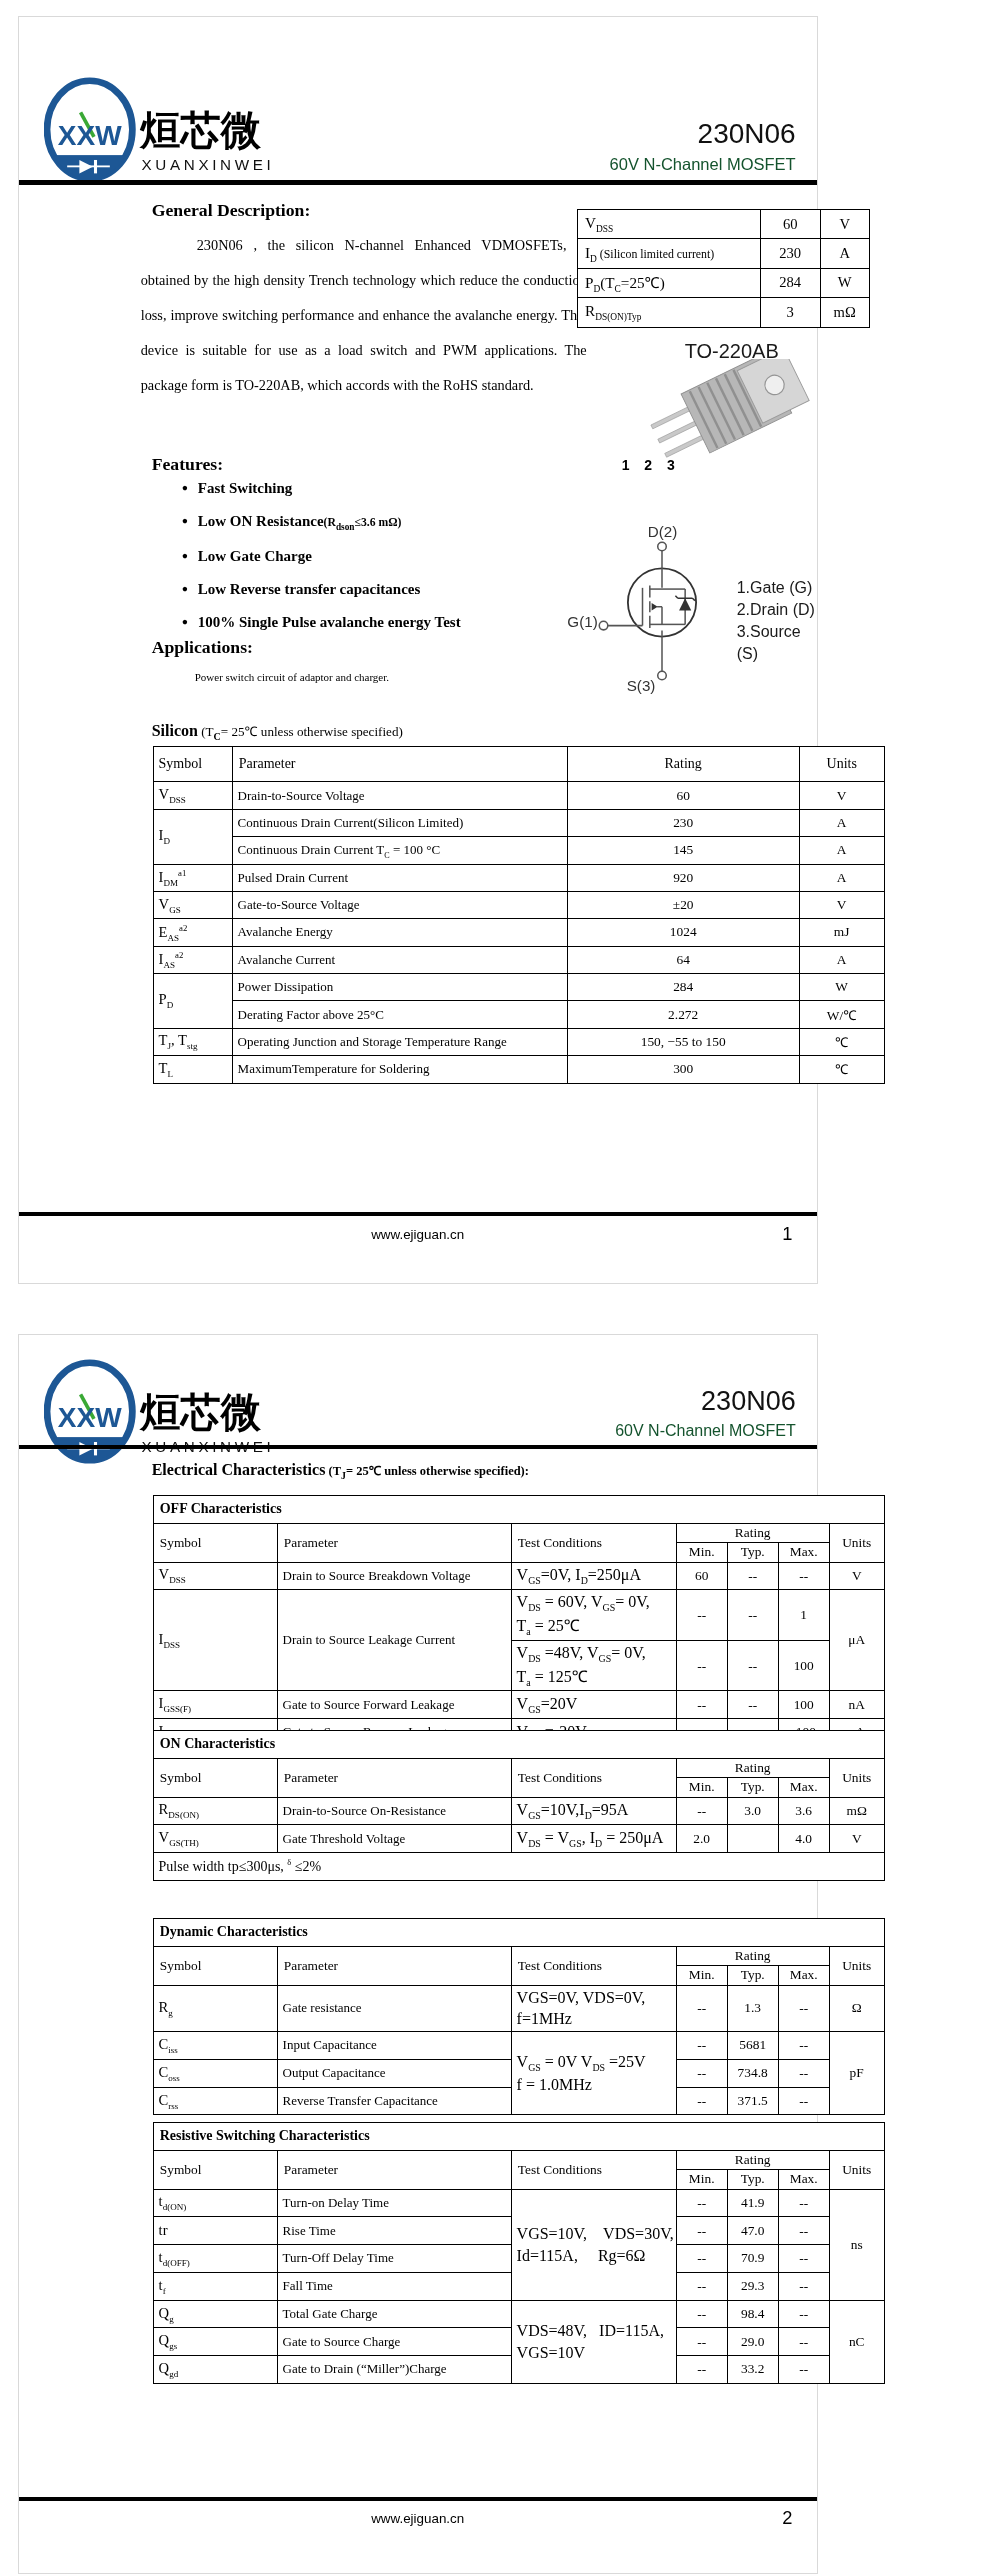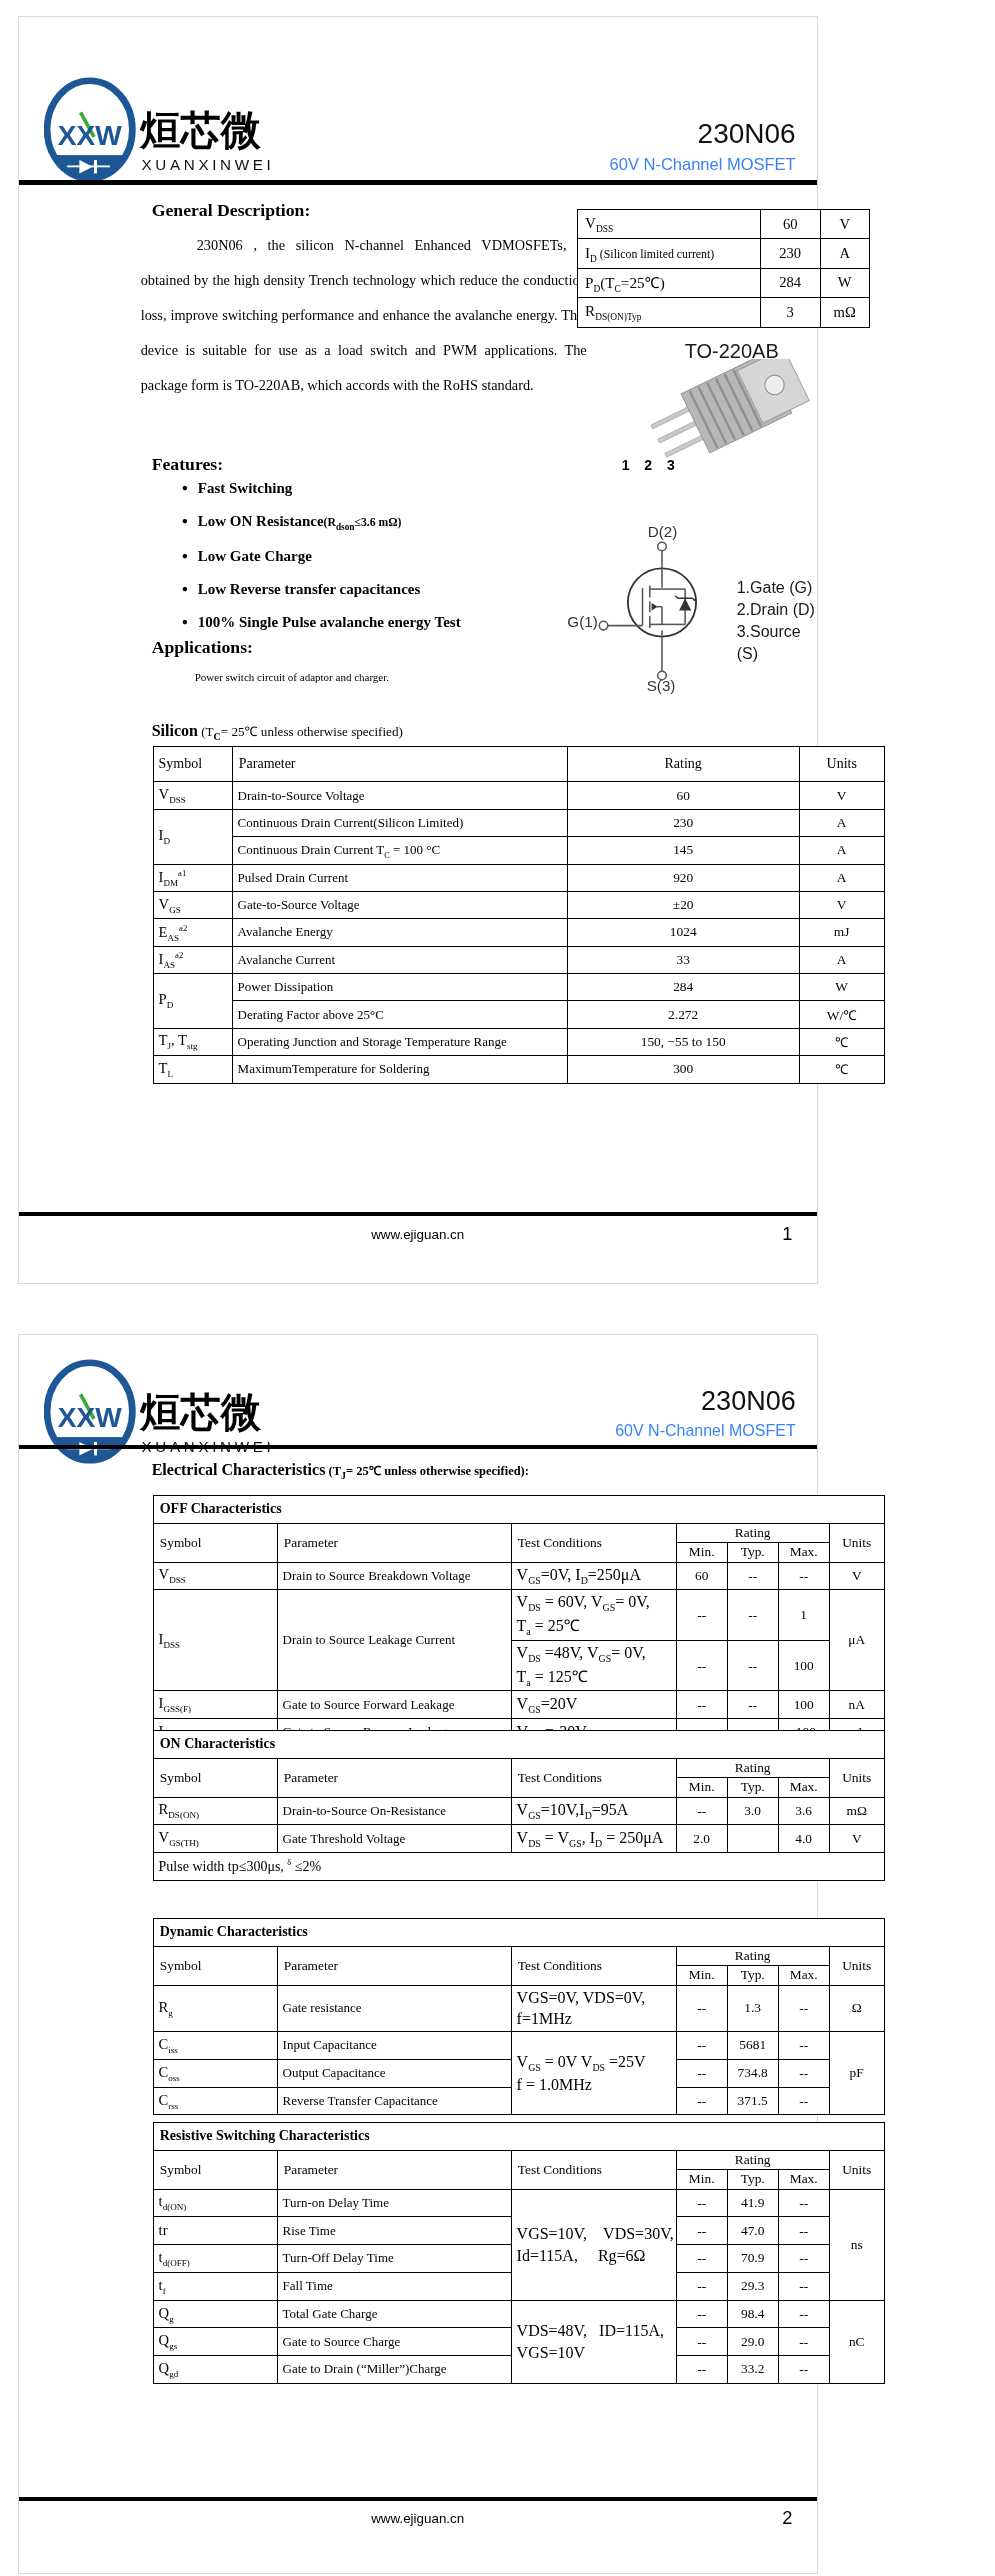--- a/index.html
+++ b/index.html
@@ -4,21 +4,21 @@
 <style>
   html,body{margin:0;padding:0;background:#fff;}
   .canvas{position:relative;width:995px;height:2576px;background:#fff;overflow:hidden;
           font-family:"Liberation Serif",serif;color:#000;}
   .page{position:absolute;left:17.7px;width:800px;background:#fff;border:0.6px solid #d9d9d9;box-sizing:border-box;}
   #page1{top:16px;height:1268px;}
   #page2{top:1334px;height:1240px;}
 
   .hdr-rule{position:absolute;left:0;right:0;height:4.9px;background:#000;}
   .part-no{position:absolute;right:21px;font-family:"Liberation Sans",sans-serif;font-size:28px;color:#111;}
-  .part-sub{position:absolute;right:21px;font-family:"Liberation Sans",sans-serif;font-size:16.5px;color:#3b82f6;}
+  .part-sub{position:absolute;right:21px;font-family:"Liberation Sans",sans-serif;font-size:16.5px;color:#14532d;}
 
   .h-serif{position:absolute;font-weight:bold;font-size:17.7px;}
   .gd-body{position:absolute;font-size:14.3px;line-height:35px;text-align:justify;text-indent:56px;}
   .app-body{position:absolute;font-size:11px;}
 
   .feat-list{position:absolute;}
   .feat-item{margin-bottom:16px;font-weight:bold;font-size:15px;white-space:nowrap;}
   .bullet{font-size:10.4px;margin-right:9.8px;vertical-align:2.4px;}
 
   table.ds{border-collapse:collapse;table-layout:fixed;border:1.8px solid #000;background:#fff;}
@@ -156,21 +156,21 @@
         <line x1="110" y1="148" x2="148" y2="148"></line>
         <line x1="148" y1="90" x2="148" y2="148"></line>
         <line x1="110" y1="119" x2="110" y2="148"></line>
       </g>
       <polygon points="103,119 93,113 93,125" fill="#333"></polygon>
       <polygon points="148,105 138,125 158,125" fill="#333"></polygon>
       <path d="M136,105 L160,105 M136,105 L132,101 M160,105 L164,109" stroke="#333" stroke-width="2.5" fill="none"></path>
     </svg>
     <div class="pin-label" style="left:629px;top:506px;">D(2)</div>
     <div class="pin-label" style="left:535px;top:596px;width:44px;text-align:right;">G(1)</div>
-    <div class="pin-label" style="left:628px;top:660px;text-align:right;">S(3)</div>
+    <div class="pin-label" style="left:608px;top:660px;text-align:right;">S(3)</div>
     <div class="legend" style="left:718px;top:560px;">
       <div>1.Gate (G)</div>
       <div>2.Drain (D)</div>
       <div>3.Source (S)</div>
     </div>
 
     <div class="h-serif" style="left:133px;top:437px;">Features:</div>
     <div class="feat-list" style="left:163px;top:463px;">
       <div class="feat-item"><span class="bullet">●</span><span><span>Fast Switching</span></span></div>
       <div class="feat-item"><span class="bullet">●</span><span><span>Low ON Resistance</span><span class="sm">(R</span><sub>dson</sub><span class="sm">≤3.6 mΩ)</span></span></div>
@@ -228,21 +228,21 @@
           </tr>
       <tr>
             <td class="sym-cell"><span>E</span><sub>AS</sub><sup>a2</sup></td>
             <td class="par-cell">Avalanche Energy</td>
             <td class="c">1024</td>
             <td class="c">mJ</td>
           </tr>
       <tr>
             <td class="sym-cell"><span>I</span><sub>AS</sub><sup>a2</sup></td>
             <td class="par-cell">Avalanche Current</td>
-            <td class="c">33</td>
+            <td class="c">64</td>
             <td class="c">A</td>
           </tr>
       <tr>
             <td class="sym-cell" rowspan="2"><span>P</span><sub>D</sub></td>
             <td class="par-cell">Power Dissipation</td>
             <td class="c">284</td>
             <td class="c">W</td>
           </tr>
       <tr>
             <td class="par-cell">Derating Factor above 25°C</td>

